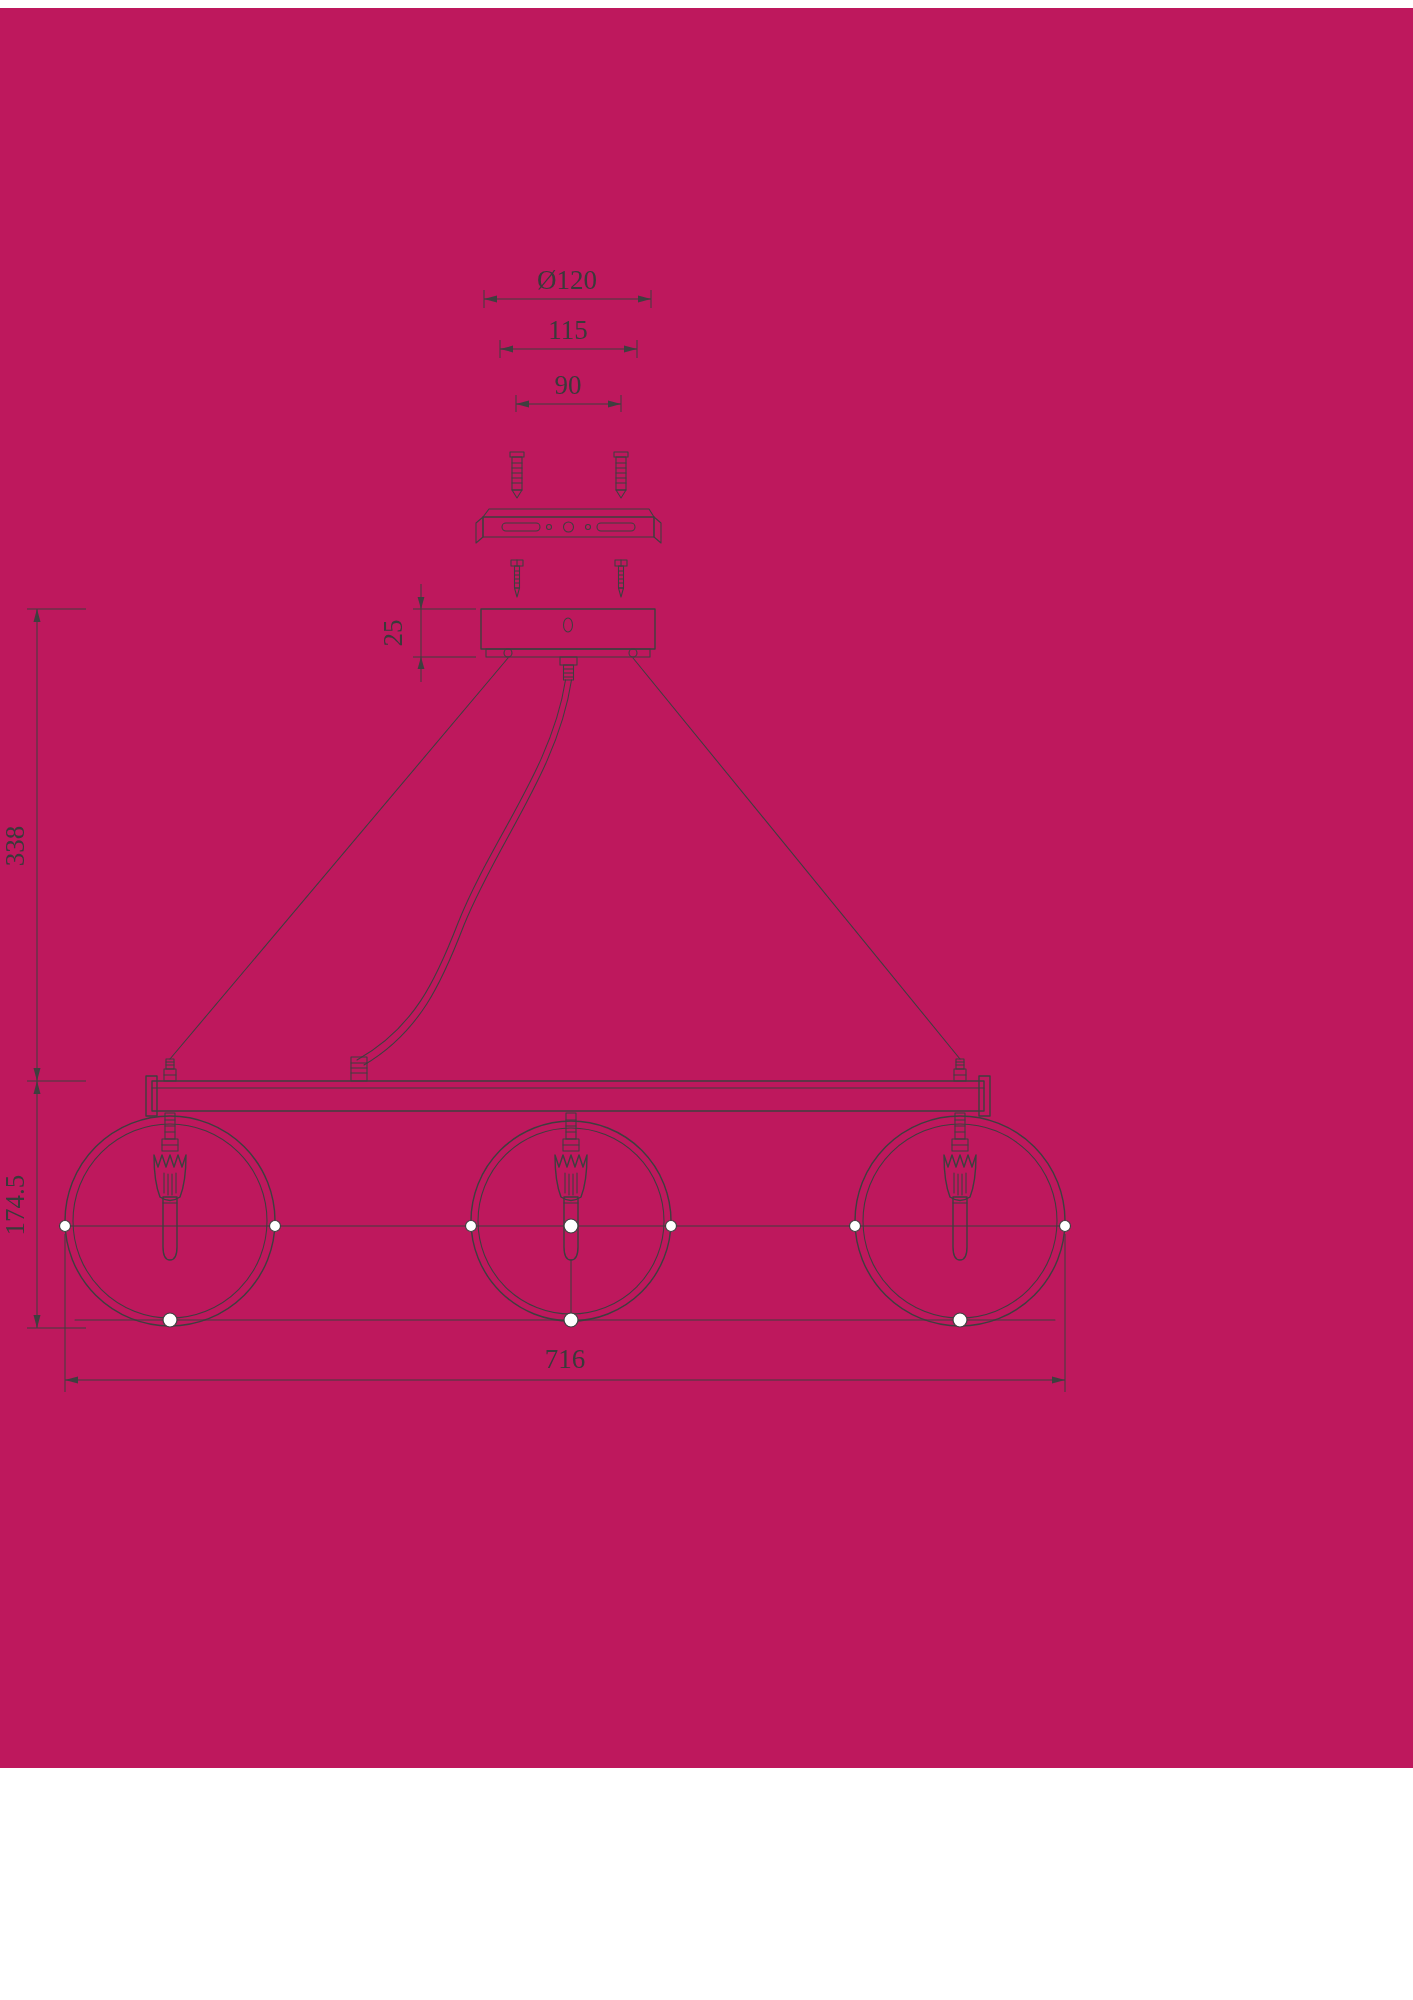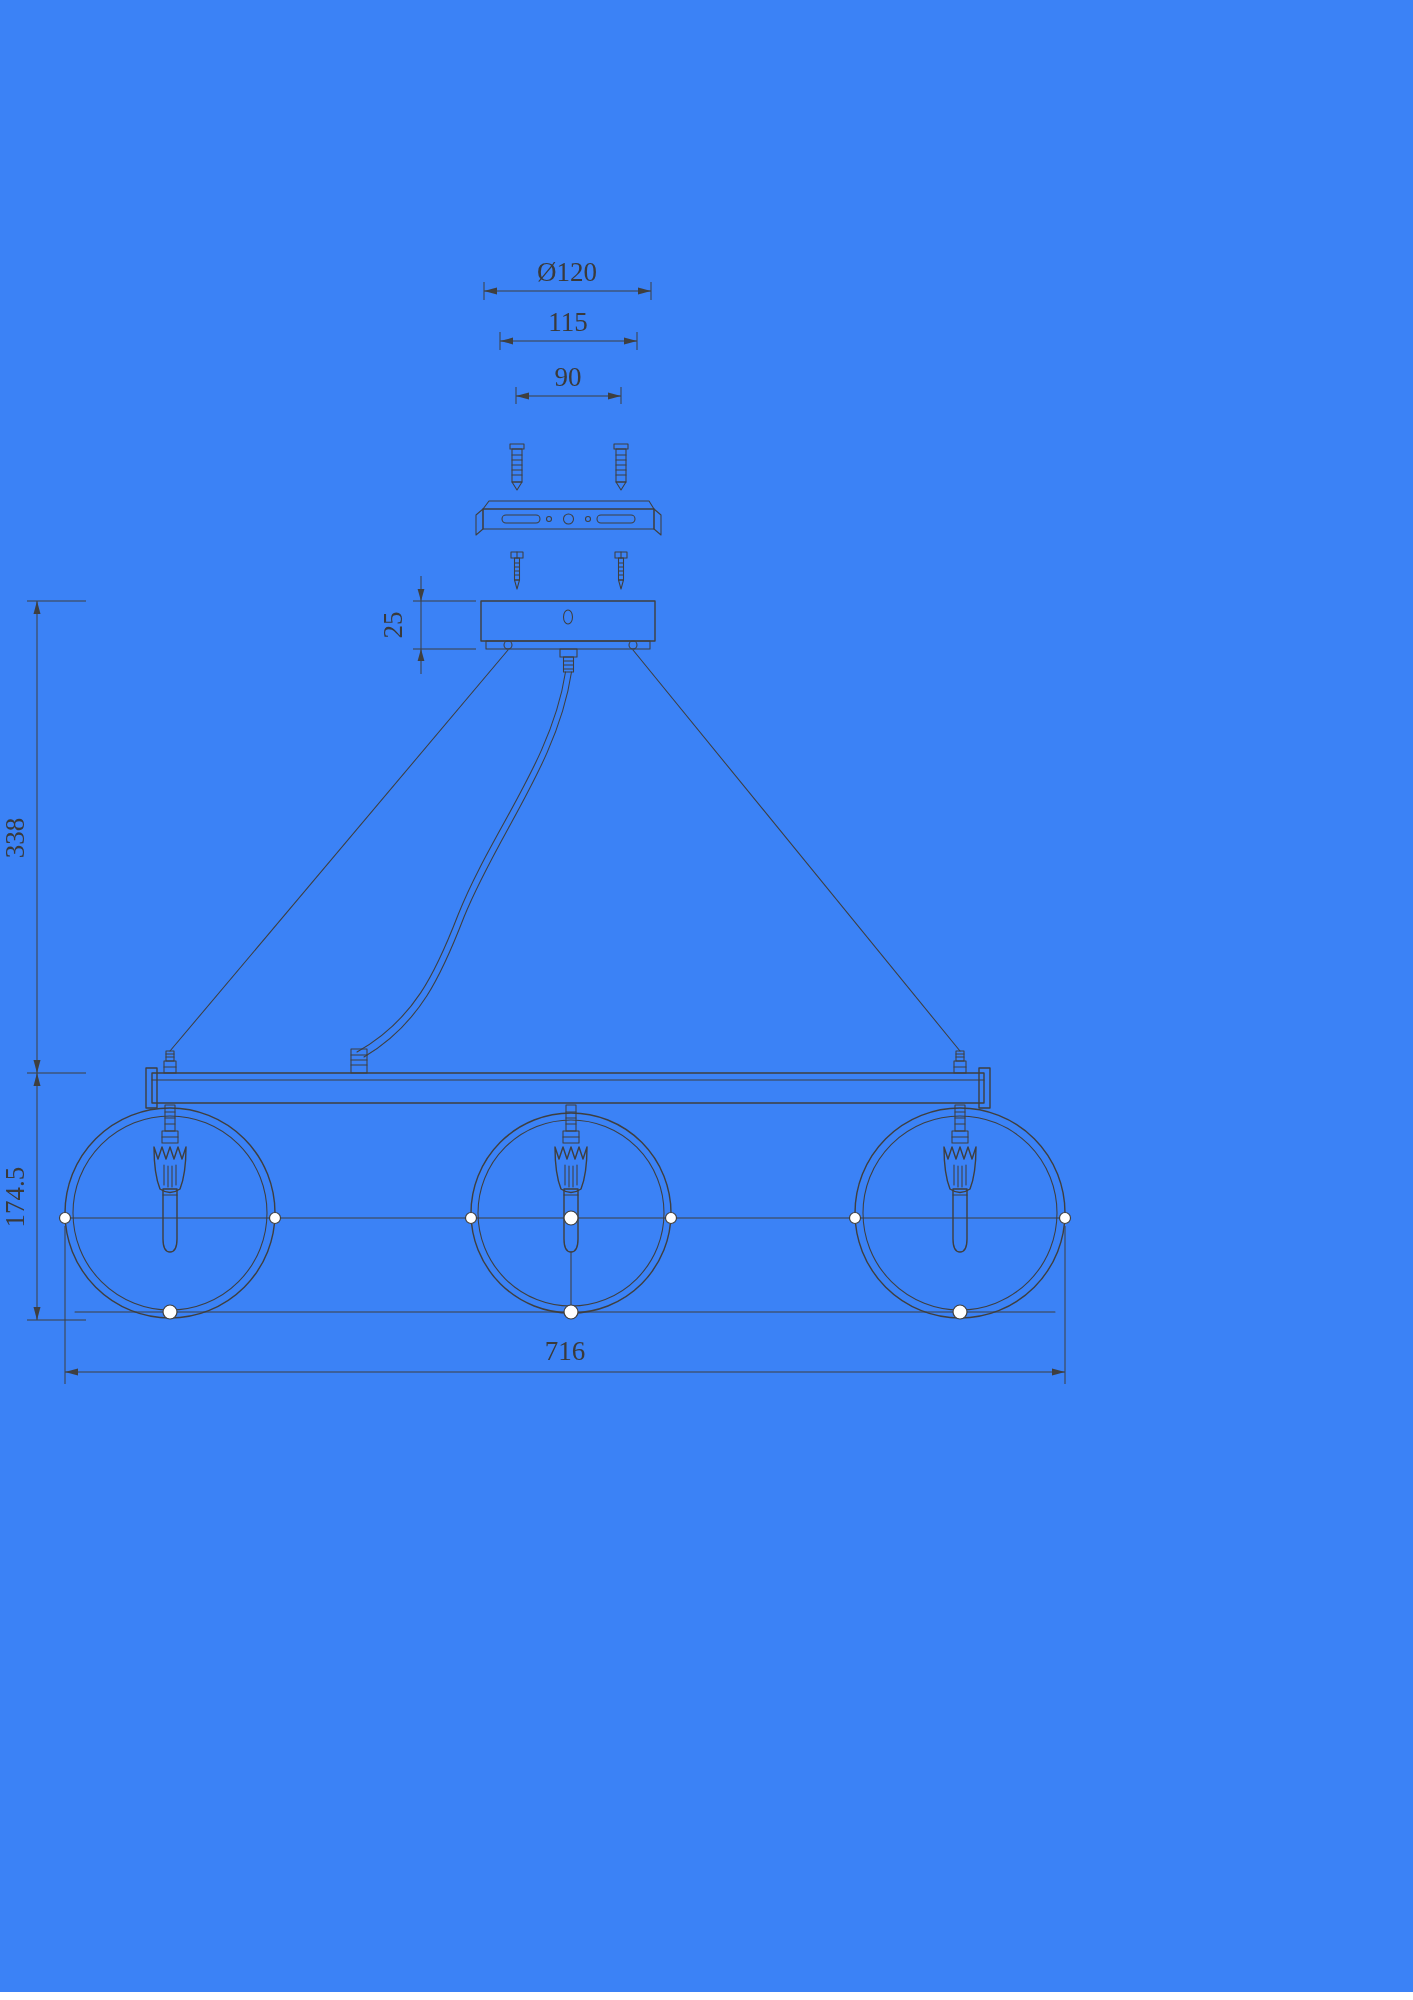--- a/index.html
+++ b/index.html
@@ -1,17 +1,17 @@
 <!DOCTYPE html>
 <html style="--line: #3f3f3f; --text: #3a3a3a;"><head>
 <meta charset="utf-8">
 <style>
   :root { --line:#3f3f3f; --text:#3a3a3a; }
   html,body { margin:0; padding:0; background:#fff; }
-  .sheet { width:1413px; height:1992px; background:#3b82f6; margin:0 auto; position:relative; }
+  .sheet { width:1413px; height:1760px; background:#be185d; margin:8px auto; position:relative; }
   svg { display:block; width:1413px; height:2000px; }
   text { font-family:"Liberation Serif", serif; fill:var(--text,#3a3a3a); }
   .dim-text { font-size:27px; }
   .ln  { stroke:var(--line,#3f3f3f); stroke-width:1.4; fill:none; stroke-linecap:round; stroke-linejoin:round; }
   .thin{ stroke-width:1.05; }
   .dim { stroke:var(--line,#3f3f3f); stroke-width:1; fill:none; }
   .arr { fill:var(--line,#3f3f3f); stroke:none; }
   .ball{ fill:#fff; stroke:var(--line,#3f3f3f); stroke-width:1.2; }
 </style>
 </head>

